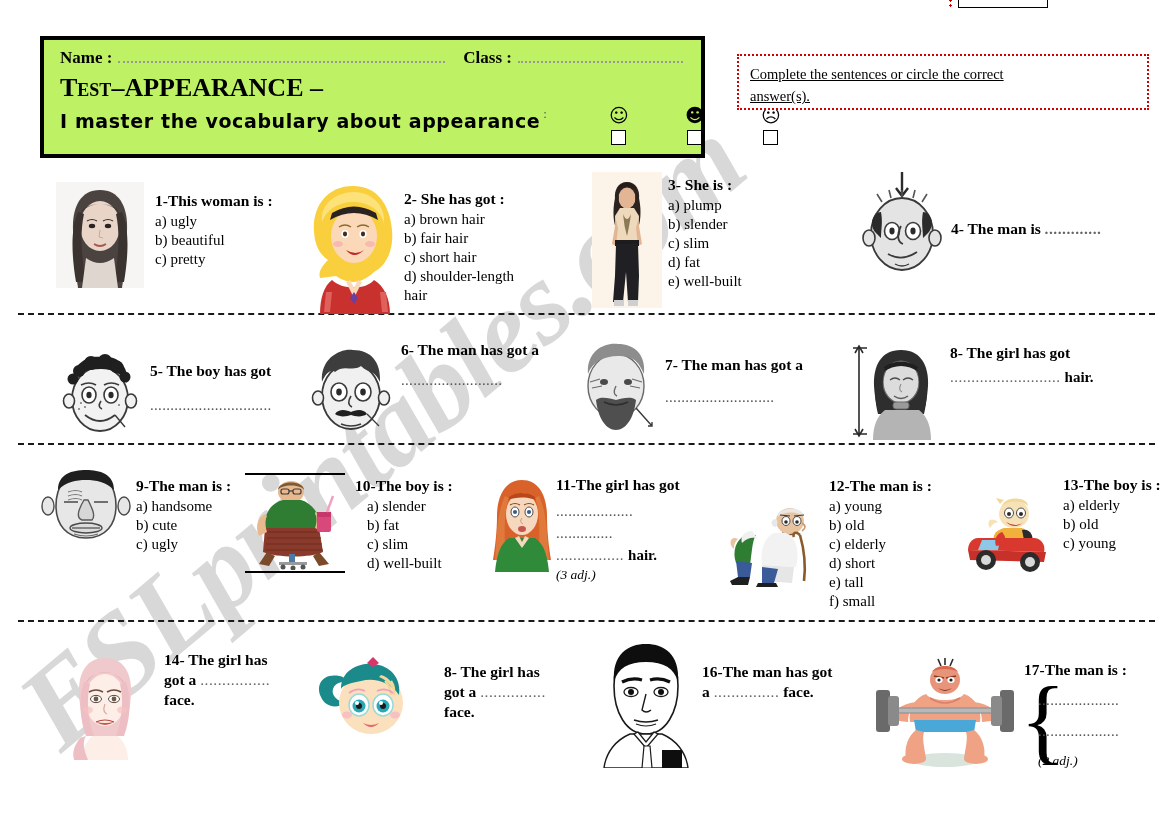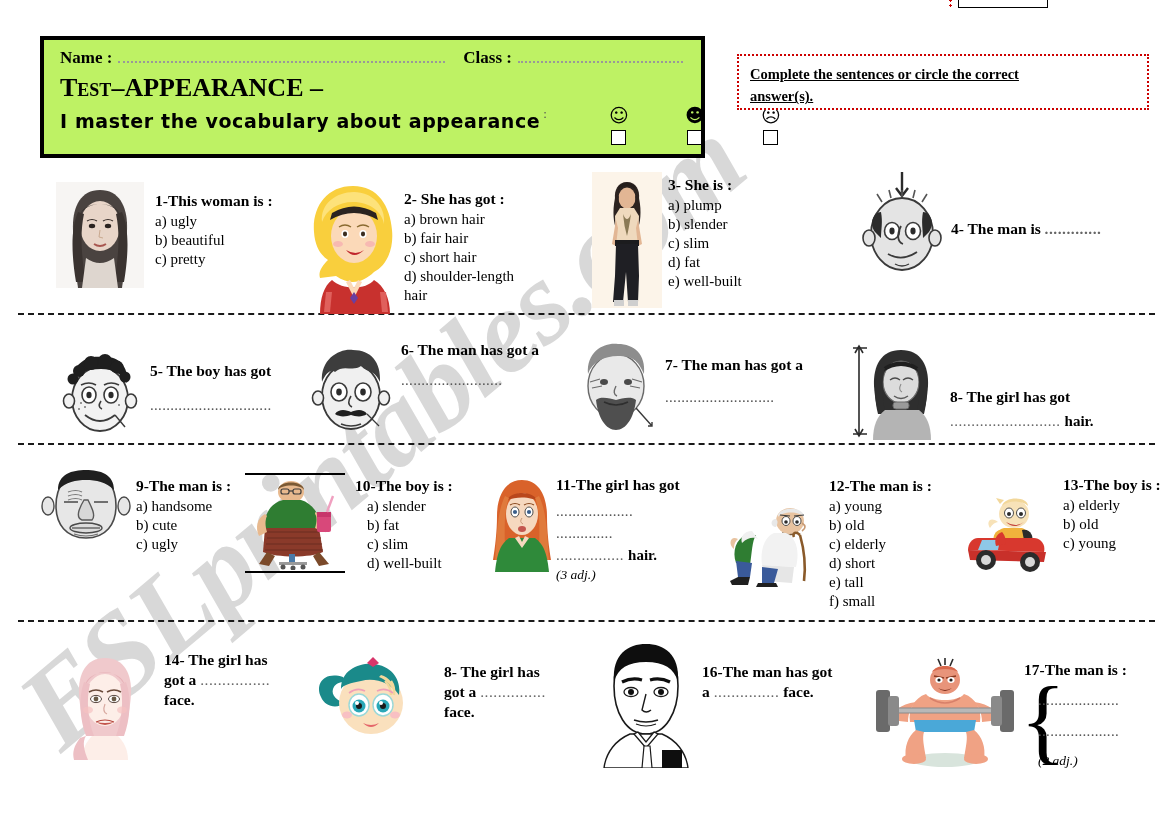--- a/index.html
+++ b/index.html
@@ -127,21 +127,21 @@
     position:absolute;
     left:737px; top:54px;
     width:412px; height:56px;
     border:2px dotted #cc0000;
     background:#fff;
     padding:7px 11px 0 11px;
     z-index:10;
   }
   .instr-text {
     font-size:14.5px;
-    font-weight:bold;
+    font-weight:normal;
     text-align:justify;
     text-align-last:left;
     line-height:1.55;
     color:#000;
   }
   .instr-text u { text-decoration:underline; }
 
   
   .divider {
     position:absolute;
@@ -460,21 +460,21 @@
     <path d="M78 28 C84 44 82 62 79 74 L71 74 C75 60 76 42 72 28 Z" fill="#2e2e2e"></path>
     <path d="M45 40 Q50 36 55 40" stroke="#4a4a4a" stroke-width="1.3" fill="none"></path>
     <path d="M58 40 Q63 36 68 40" stroke="#4a4a4a" stroke-width="1.3" fill="none"></path>
     <path d="M56 44 Q53 50 57 52" stroke="#8a8a8a" stroke-width="1.1" fill="none"></path>
     <path d="M49 56 Q56 61 63 56" stroke="#5a5a5a" stroke-width="1.4" fill="none"></path>
     <rect x="48" y="62" width="16" height="7" rx="3" fill="#9a9a9a" stroke="#6a6a6a" stroke-width="1"></rect>
     <path d="M40 70 C32 76 28 86 28 100 L86 100 C86 86 82 76 74 70 Z" fill="#b4b4b4"></path>
   </svg>
 </div>
 
-<div class="q" style="left:950px; top:343px;margin-top:44px;">
+<div class="q" style="left:950px; top:343px;">
   <div class="q-title">8- The girl has got</div>
   <div class="q-line" style="margin-top:4px;">
     <span class="inline-dots">..........................</span>
     <b>hair.</b>
   </div>
 </div>
 
 <div class="ill" style="left:38px; top:468px; width:96px; height:74px;">
   <svg width="96" height="74" viewBox="0 0 96 74">
     <path d="M48 4 C28 4 18 18 18 38 C18 56 28 70 48 70 C68 70 78 56 78 38 C78 18 68 4 48 4 Z" fill="#e7e7e7" stroke="#4a4a4a" stroke-width="1.6"></path>

